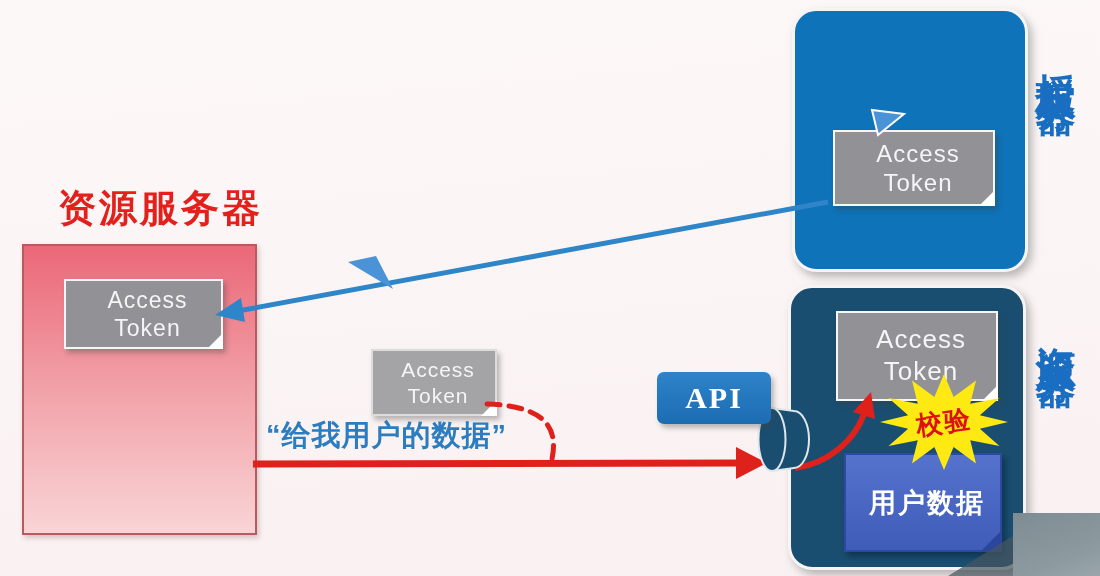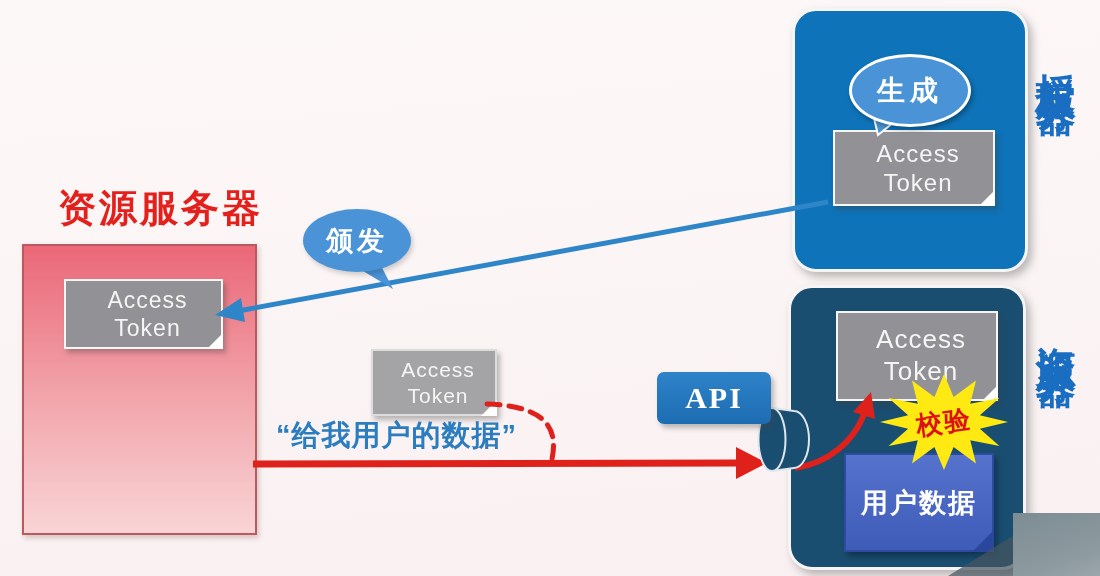--- a/index.html
+++ b/index.html
@@ -87,27 +87,28 @@
     transform:rotate(-8deg);}
 
   
   .user-data{
     left:844px;top:453px;width:146px;height:95px;
     background:linear-gradient(180deg,var(--data-blue-top),var(--data-blue-bottom));
     border:2px solid var(--data-border);
     display:flex;align-items:center;justify-content:center;
     color:#fff;font-weight:bold;font-size:27px;letter-spacing:2px;z-index:12;
     box-shadow:3px 4px 6px rgba(0,20,40,.45);
+    padding-left:8px;
   }
   .user-data .dfold{position:absolute;right:-2px;bottom:-2px;width:22px;height:22px;
     background:var(--data-fold);clip-path:polygon(100% 0,0 100%,100% 100%);}
 
   
   .request-text{left:266px;top:416px;font-size:29px;font-weight:bold;
-    color:var(--request-blue);letter-spacing:1px;z-index:20;margin-left:10px;}
+    color:var(--request-blue);letter-spacing:1px;z-index:20;}
 
   
   #arrows{left:0;top:0;z-index:30;pointer-events:none;}
 
   
   .wm-shadow{left:948px;top:534px;width:68px;height:42px;background:#46565f;opacity:.72;
     clip-path:polygon(100% 0,0 100%,100% 100%);z-index:49;}
   .watermark{left:1013px;top:513px;width:87px;height:63px;z-index:50;
     background:linear-gradient(160deg,var(--watermark-gray) 0%,#8d9aa0 70%,#9aa6ab 100%);}
 </style>
@@ -177,26 +178,20 @@
       <path d="M 795,468 C 826,464 856,442 866,408" fill="none" stroke="#df211c" stroke-width="6"></path>
       <polygon points="871,392 875,419 853,412" fill="#df211c"></polygon>
     </g>
 
     <g>
       <path d="M 772 408 L 794 411 A 15 28.5 0 0 1 794 468 L 772 471 Z" fill="#1a4e70" stroke="#dfe7ec" stroke-width="2" stroke-linejoin="round"></path>
       <ellipse cx="772" cy="439.5" rx="13.5" ry="31.5" fill="#1a4e70" stroke="#dfe7ec" stroke-width="2"></ellipse>
     </g>
   </svg>
 
-  <div class="abs bubble gen-bubble">
-    <span>生成</span>
-  </div>
-  <div class="abs bubble issue-bubble">
-    <span>颁发</span>
-  </div>
   <div class="abs api-bubble">
     <span>API</span>
   </div>
 
   <div class="abs star">
     <span>校验</span>
   </div>
 
   <div class="abs wm-shadow"></div>
   <div class="abs watermark"></div>

